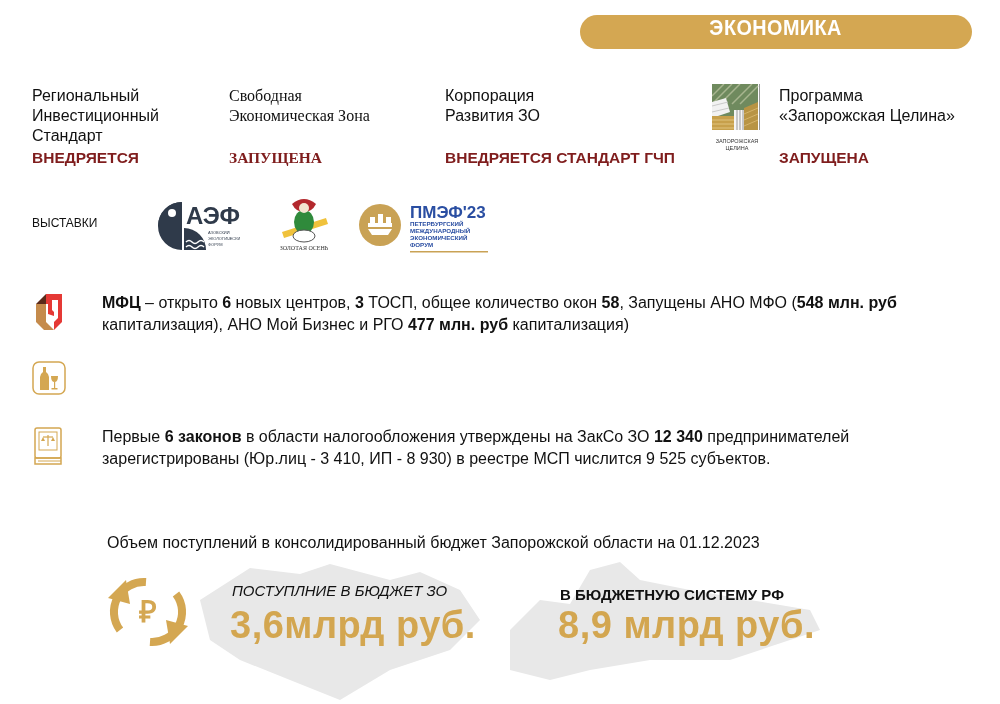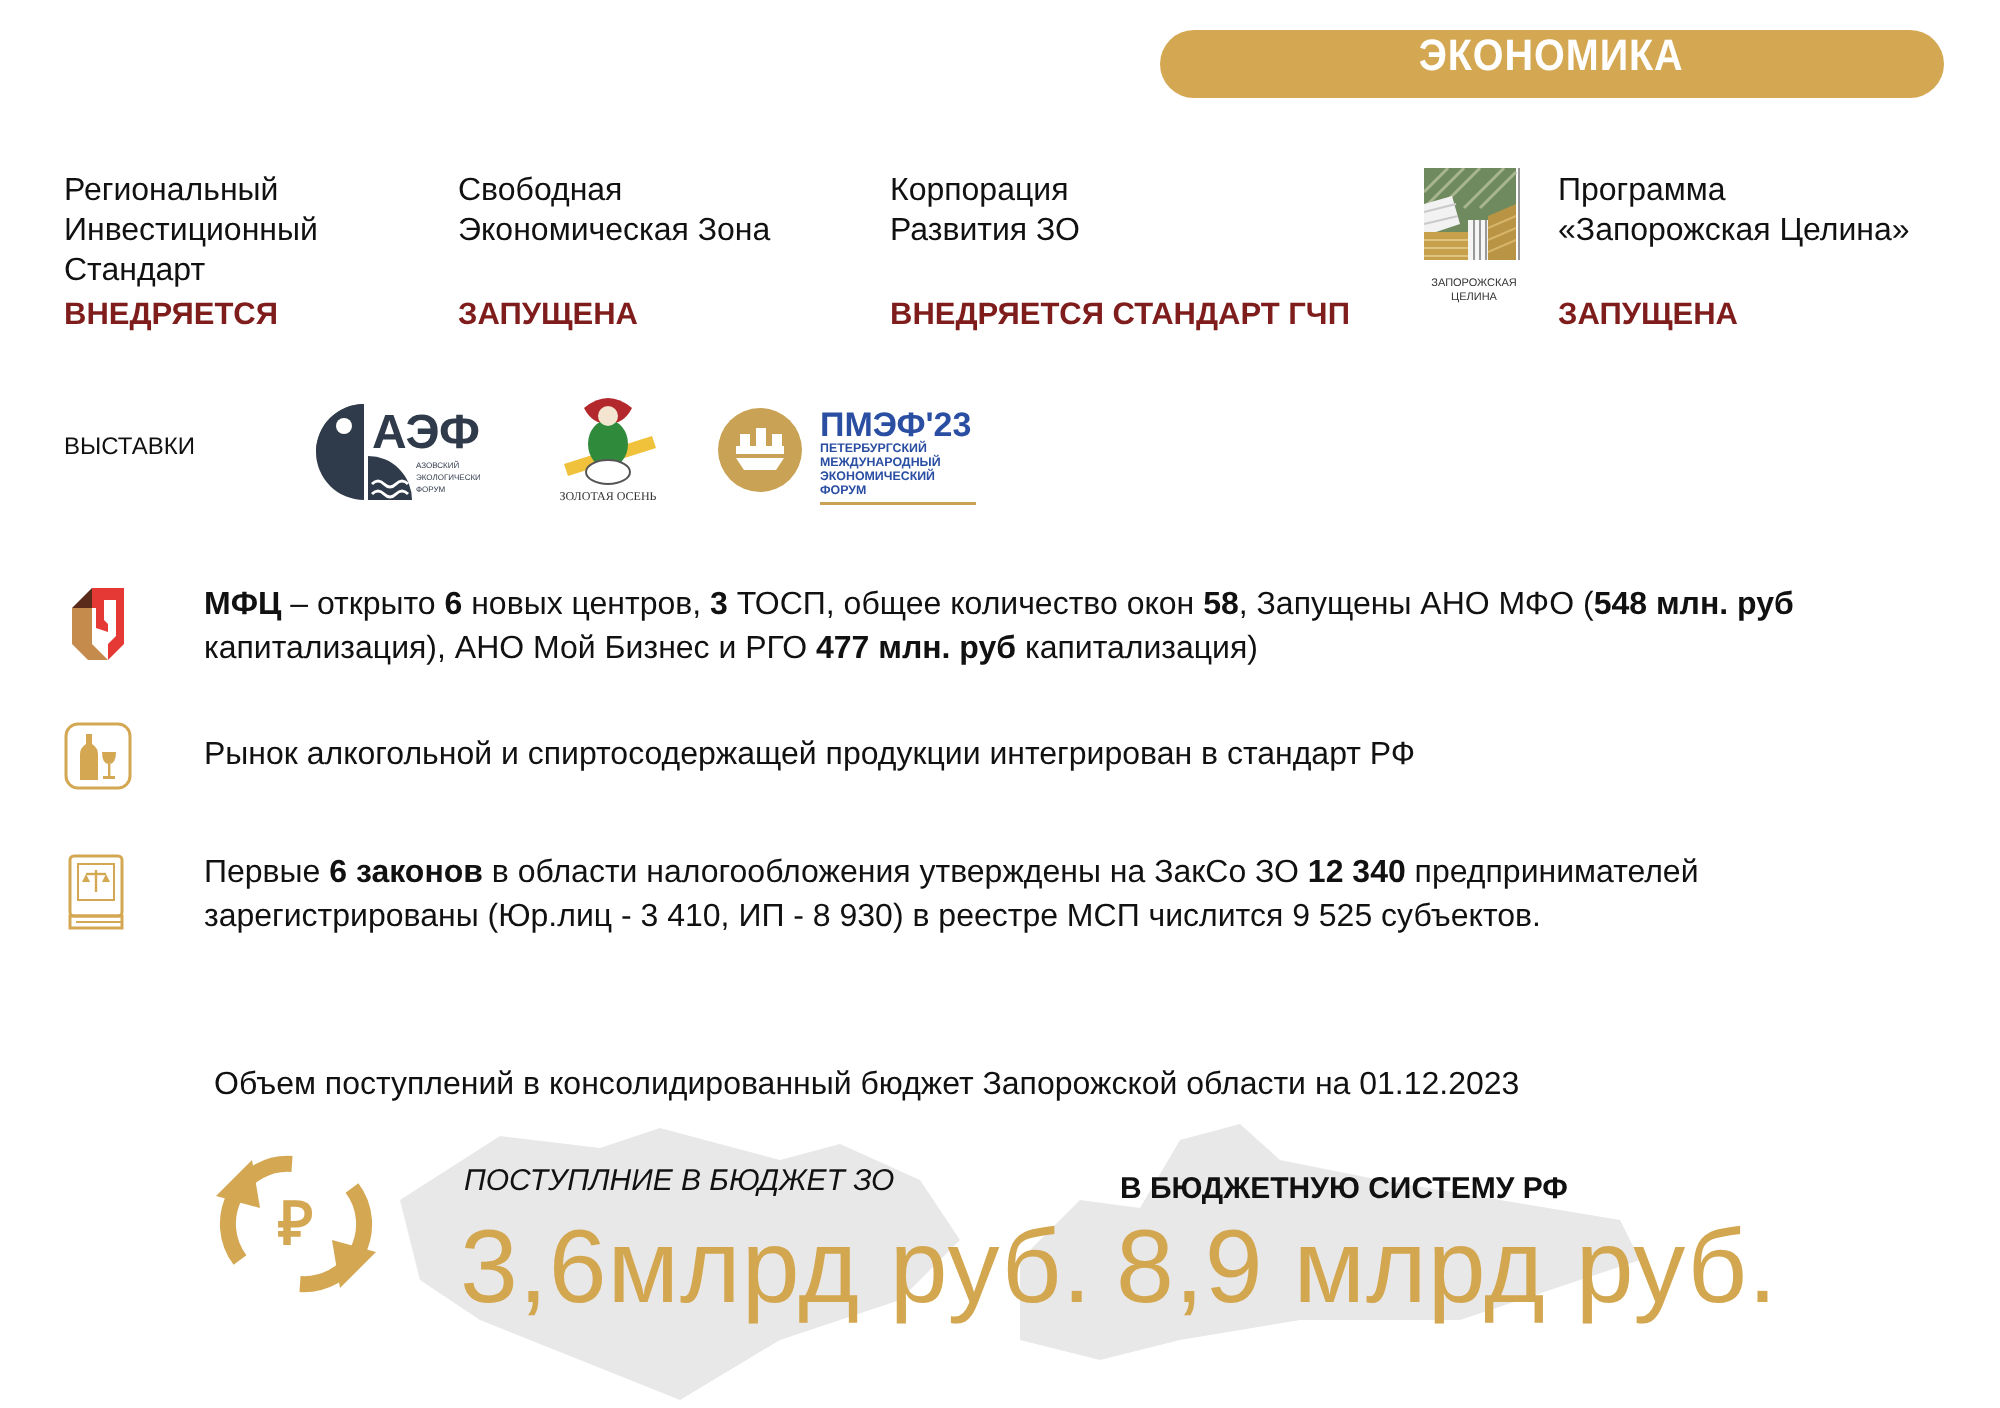--- a/index.html
+++ b/index.html
@@ -10,37 +10,37 @@
   .proj .name{white-space:pre-line;}
   .proj .status{position:absolute;top:62px;left:0;white-space:nowrap;font-weight:bold;font-size:15.5px;color:#7f1d1d;}
   .label-vystavki{position:absolute;left:32px;top:216px;font-size:12px;}
   .logo{position:absolute;}
   .row{position:absolute;left:32px;display:flex;align-items:flex-start;}
   .row .ico{width:34px;height:34px;flex:0 0 34px;}
   .row .text{margin-left:36px;font-size:16px;line-height:22px;}
   .row .text b{font-weight:bold;}
   .budget-title{position:absolute;left:107px;top:534px;font-size:16px;}
   .stat-label{position:absolute;font-size:15px;}
-  .stat-val{position:absolute;font-size:52px;font-weight:normal;color:#d3a650;letter-spacing:0.5px;}
+  .stat-val{position:absolute;font-size:38px;font-weight:bold;color:#d3a650;letter-spacing:0.5px;}
   .map{position:absolute;fill:#e6e6e6;}
 </style>
 </head>
 <body>
 
 <div class="header-pill">
   <span>ЭКОНОМИКА</span>
 </div>
 
 <div class="proj" style="left:32px;">
   <div class="name">Региональный
 Инвестиционный
 Стандарт</div>
   <div class="status">ВНЕДРЯЕТСЯ</div>
 </div>
-<div class="proj" style="left:229px;">
+<div class="proj" style="left:229px;font-family:Liberation Serif, serif;">
   <div class="name">Свободная
 Экономическая Зона</div>
   <div class="status">ЗАПУЩЕНА</div>
 </div>
 <div class="proj" style="left:445px;">
   <div class="name">Корпорация
 Развития ЗО</div>
   <div class="status">ВНЕДРЯЕТСЯ СТАНДАРТ ГЧП</div>
 </div>
 
@@ -149,21 +149,20 @@
 <div class="row" style="top:361px;">
   <div class="ico">
     <svg width="34" height="34" viewBox="0 0 34 34">
       <rect x="1" y="1" width="32" height="32" rx="6" fill="#fff" stroke="#d4a752" stroke-width="1.5"></rect>
       <path d="M11,6 h3 v5 q3,2 3,5 v13 h-9 v-13 q0,-3 3,-5z" fill="#d4a752"></path>
       <path d="M19,15 h7 q0,6 -3.5,6 q-3.5,0 -3.5,-6z" fill="#d4a752"></path>
       <rect x="22" y="21" width="1.2" height="6" fill="#d4a752"></rect>
         <rect x="19.5" y="27" width="6" height="1.5" fill="#d4a752"></rect>
     </svg>
   </div>
-  <div class="text" style="width:820px;padding-top:6px;"><span>Рынок алкогольной и спиртосодержащей продукции интегрирован в стандарт РФ</span></div>
 </div>
 
 <div class="row" style="top:426px;">
   <div class="ico">
     <svg width="34" height="40" viewBox="0 0 34 40">
       <rect x="3" y="2" width="26" height="30" rx="2" fill="#fff" stroke="#d4a752" stroke-width="1.5"></rect>
       <rect x="7" y="6" width="18" height="18" fill="none" stroke="#d4a752" stroke-width="1"></rect>
       <line x1="16" y1="9" x2="16" y2="20" stroke="#d4a752" stroke-width="1.2"></line>
       <line x1="11" y1="11" x2="21" y2="11" stroke="#d4a752" stroke-width="1.2"></line>
       <path d="M9,15 l2,-4 l2,4z M19,15 l2,-4 l2,4z" fill="#d4a752"></path>

